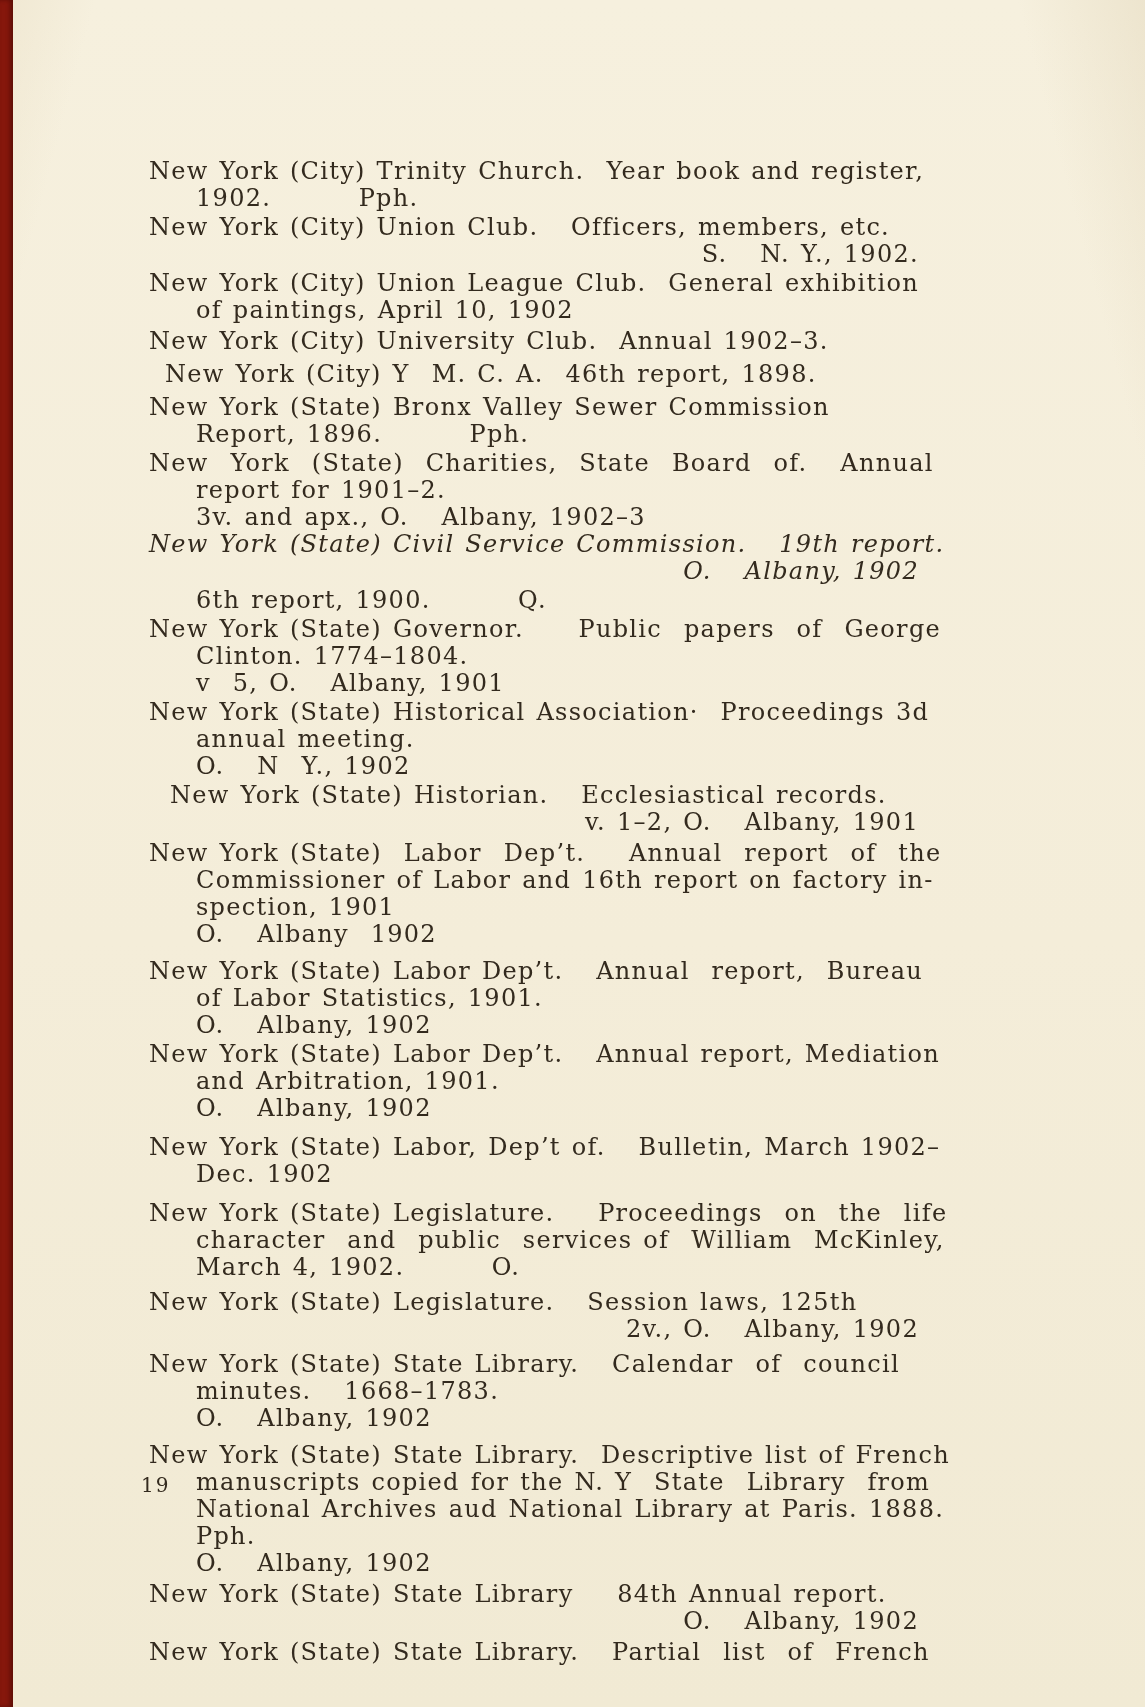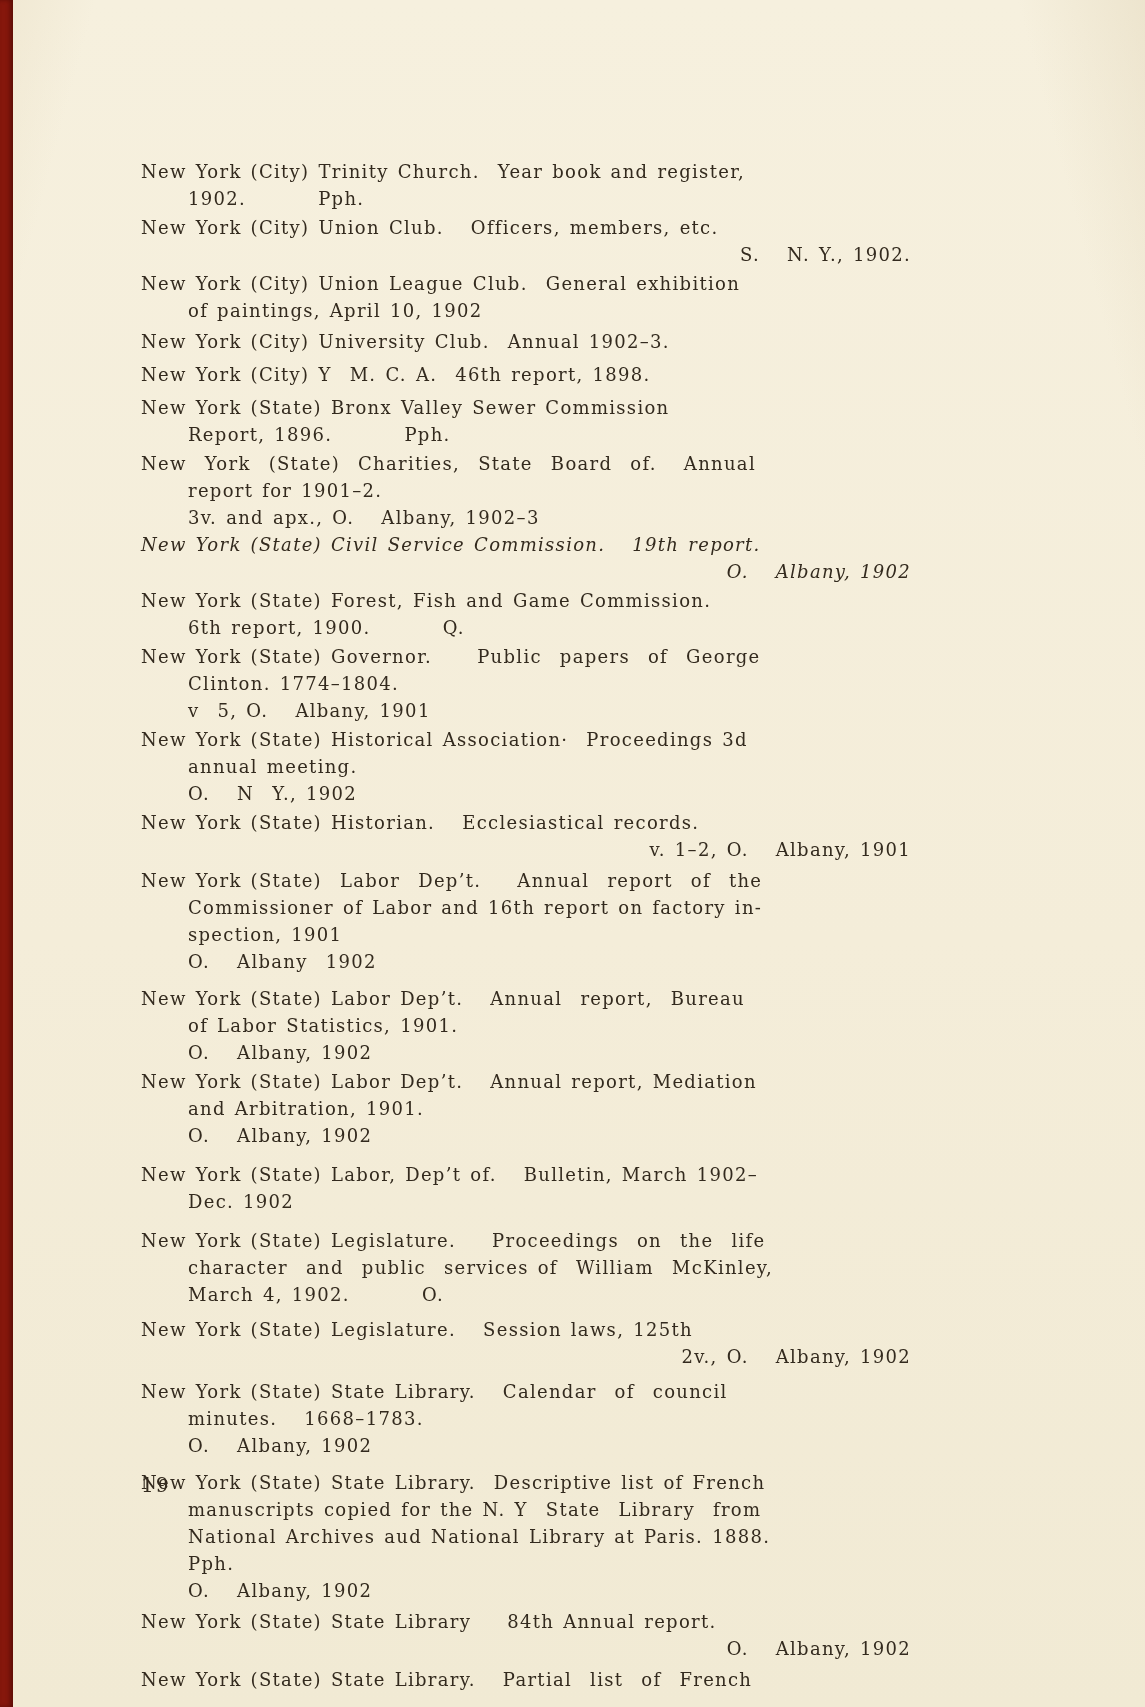--- a/index.html
+++ b/index.html
@@ -20,23 +20,23 @@
   .spine {
     position: absolute; left: 0; top: 0; bottom: 0; width: 13px;
     background: linear-gradient(180deg,
       #c23a26 0%, #a8281６ 3%, #97200f 10%,
       #84170c 38%, #7d140b 70%, #8a1b0e 100%);
     background-color: #86170c;
     box-shadow: inset -3px 0 4px rgba(60,8,4,0.55);
   }
   .text-block {
     position: absolute;
-    left: 141px; top: 158px; width: 772px;
+    left: 149px; top: 158px; width: 772px;
     color: #332a1e;
-    font-size: 18px;
+    font-size: 24px;
     line-height: 27px;
     letter-spacing: 1.3px;
     word-spacing: 2px;
   }
   .entry { }
   .line { white-space: pre; }
   .line.first  { padding-left: 0; }
   .line.indent { padding-left: 47px; }
   .line.right  { text-align: right; padding-right: 2px; }
   .line.split  { display: flex; justify-content: space-between; padding-left: 47px; flex-direction: column; }
@@ -63,48 +63,47 @@
         <div class="line first">New York (City) Union Club.   Officers, members, etc.</div>
         <div class="line right">S.   N. Y., 1902.</div>
       </div>
       <div class="entry" style="margin-top: 2px;">
         <div class="line first">New York (City) Union League Club.  General exhibition</div>
         <div class="line indent">of paintings, April 10, 1902</div>
       </div>
       <div class="entry" style="margin-top: 4px;">
         <div class="line first">New York (City) University Club.  Annual 1902–3.</div>
       </div>
-      <div class="entry" style="margin-top: 6px;">
+      <div class="entry" style="margin-top: 6px; margin-left: 16px;">
         <div class="line first">New York (City) Y  M. C. A.  46th report, 1898.</div>
       </div>
       <div class="entry" style="margin-top: 6px;">
         <div class="line first">New York (State) Bronx Valley Sewer Commission</div>
         <div class="line indent">Report, 1896.        Pph.</div>
       </div>
       <div class="entry" style="margin-top: 2px;">
         <div class="line first">New  York  (State)  Charities,  State  Board  of.   Annual</div>
         <div class="line split"><span>report for 1901–2.</span><span class="imprint">3v. and apx., O.   Albany, 1902–3</span></div>
       </div>
       <div class="entry" style=" font-style: italic;">
         <div class="line first">New York (State) Civil Service Commission.   19th report.</div>
         <div class="line right">O.   Albany, 1902</div>
       </div>
       <div class="entry" style="margin-top: 2px;">
-        <div class="line first">New York (State) Forest, Fish and Game Commission.</div>
         <div class="line indent">6th report, 1900.        Q.</div>
       </div>
       <div class="entry" style="margin-top: 2px;">
         <div class="line first">New York (State) Governor.     Public  papers  of  George</div>
         <div class="line split"><span>Clinton. 1774–1804.</span><span class="imprint">v  5, O.   Albany, 1901</span></div>
       </div>
       <div class="entry" style="margin-top: 2px;">
         <div class="line first">New York (State) Historical Association·  Proceedings 3d</div>
         <div class="line split"><span>annual meeting.</span><span class="imprint">O.   N  Y., 1902</span></div>
       </div>
-      <div class="entry" style="margin-top: 2px;">
+      <div class="entry" style="margin-top: 2px; margin-left: 21px;">
         <div class="line first">New York (State) Historian.   Ecclesiastical records.</div>
         <div class="line right">v. 1–2, O.   Albany, 1901</div>
       </div>
       <div class="entry" style="margin-top: 4px;">
         <div class="line first">New York (State)  Labor  Dep’t.    Annual  report  of  the</div>
         <div class="line indent">Commissioner of Labor and 16th report on factory in-</div>
         <div class="line split"><span>spection, 1901</span><span class="imprint">O.   Albany  1902</span></div>
       </div>
       <div class="entry" style="margin-top: 10px;">
         <div class="line first">New York (State) Labor Dep’t.   Annual  report,  Bureau</div>

